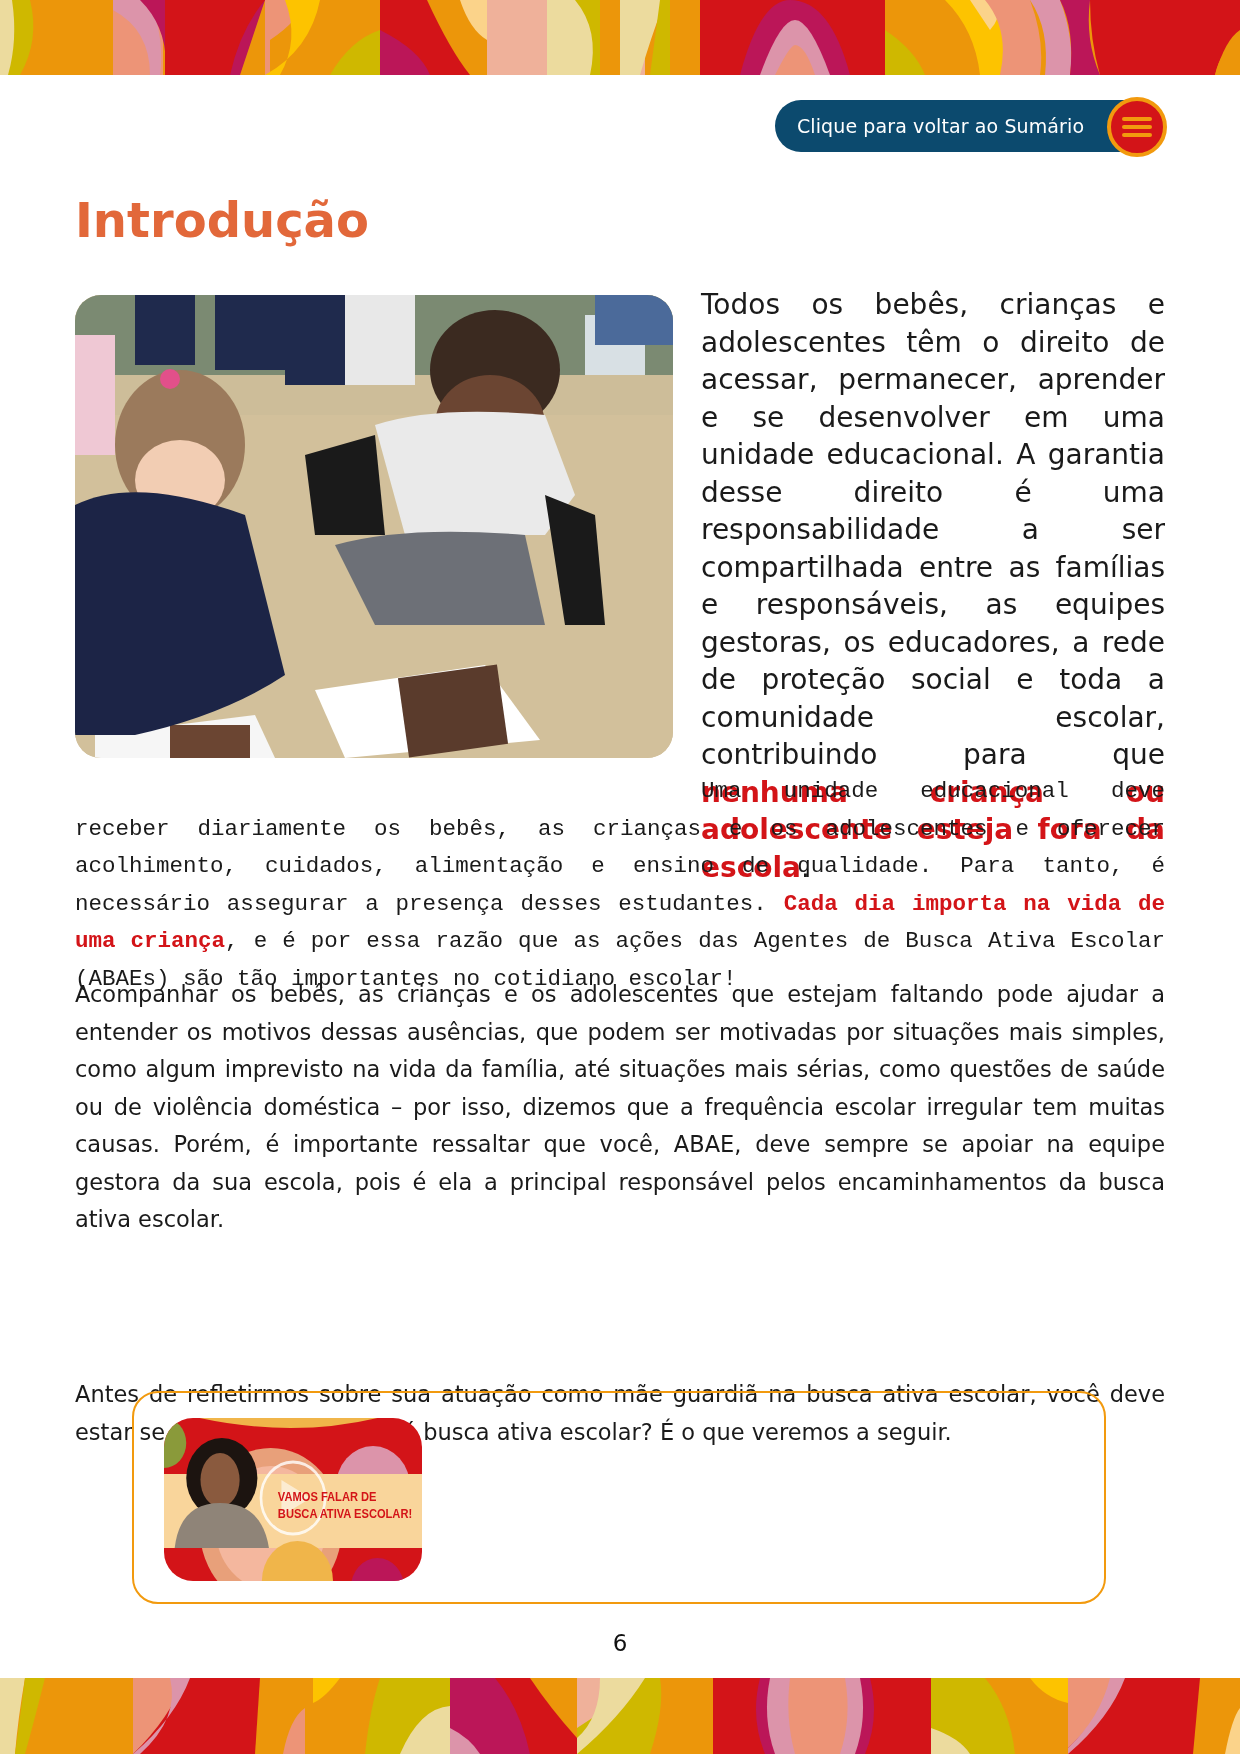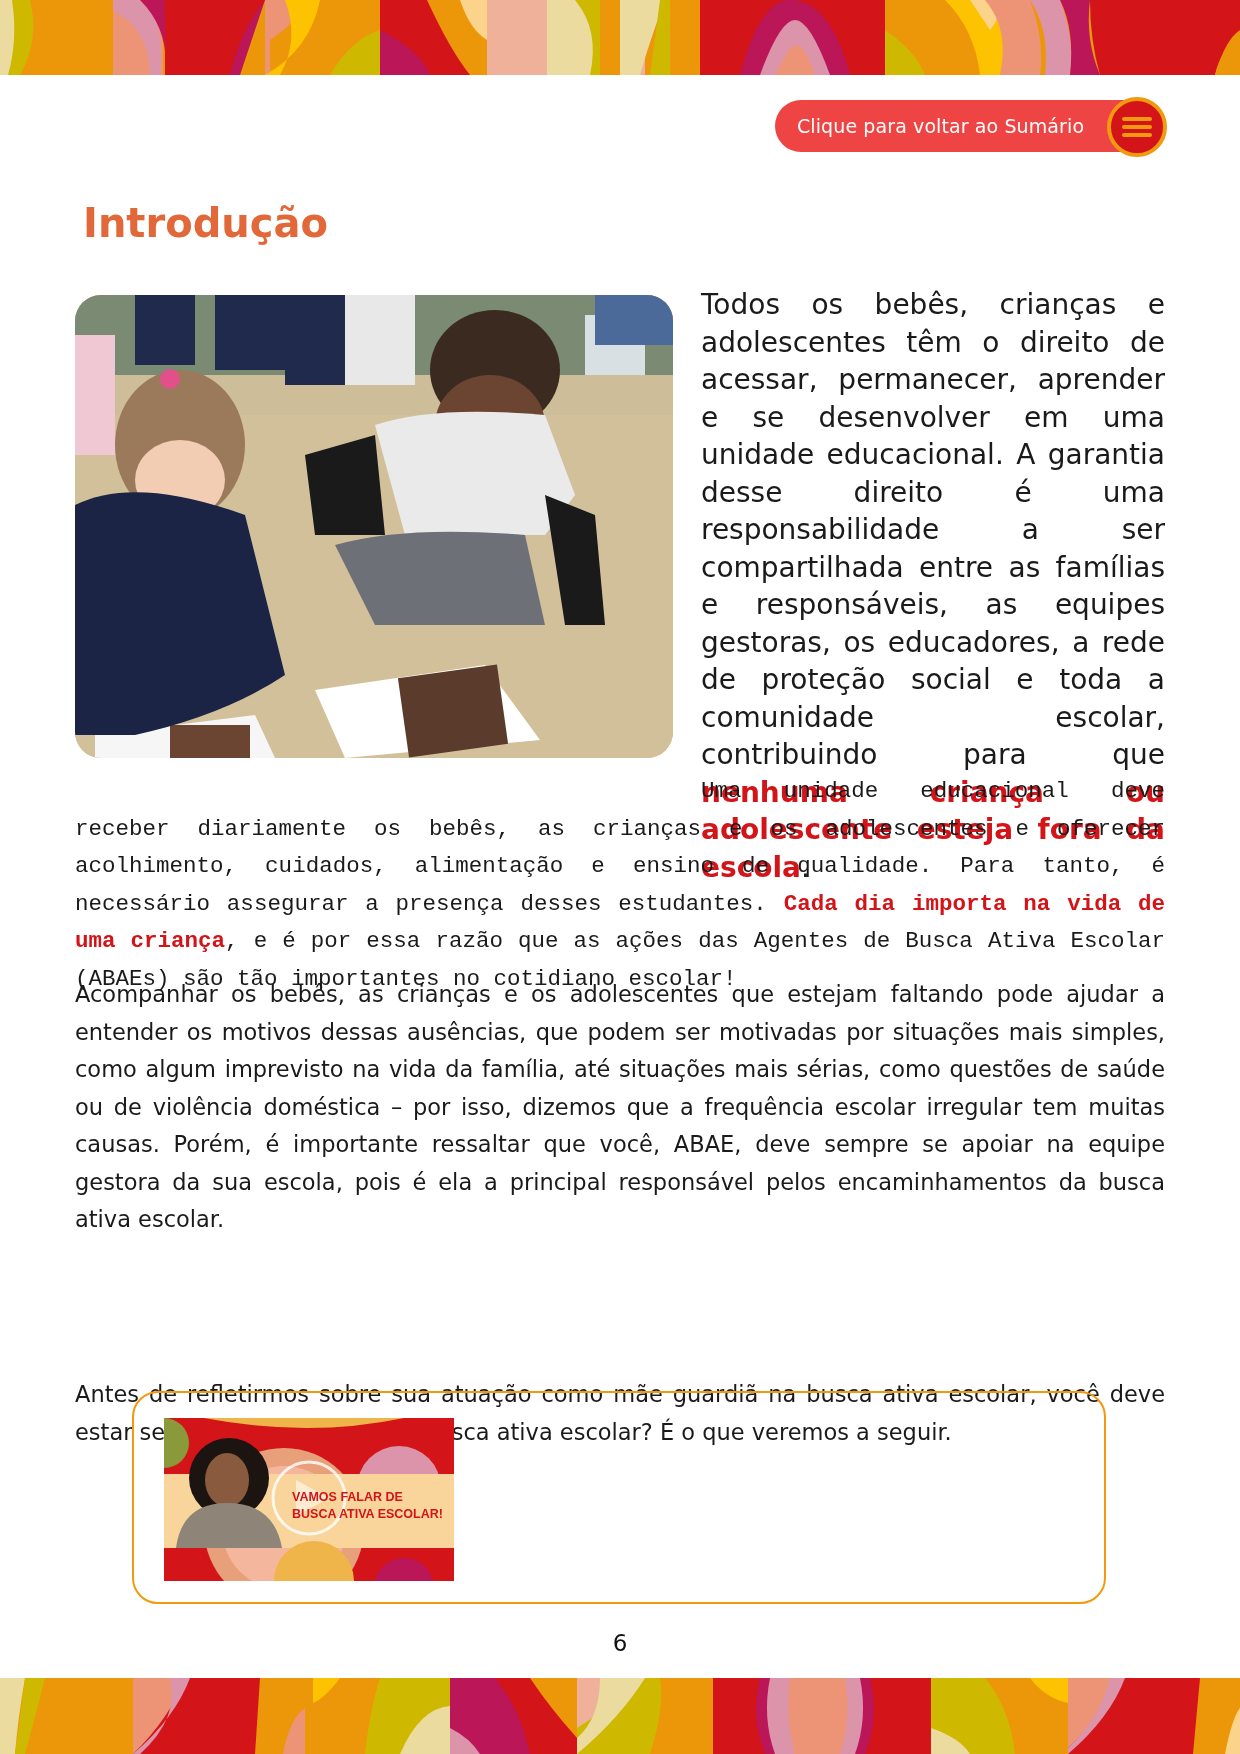--- a/index.html
+++ b/index.html
@@ -5,43 +5,43 @@
     html, body { margin:0; padding:0; }
     body { width:1240px; height:1754px; position:relative; background:#ffffff; overflow:hidden;
            font-family:"DejaVu Sans", sans-serif; color:#1a1a1a; }
 
     .band { position:absolute; left:0; width:1240px; overflow:hidden; }
     .band.top { top:0; height:75px; }
     .band.bottom { top:1678px; height:76px; }
     .band svg { display:block; width:1240px; height:100%; }
 
     .toc-btn { position:absolute; left:775px; top:100px; width:390px; height:52px; border-radius:26px;
-               background:#ef4444; color:#fff; display:flex; align-items:center; cursor:pointer; }
+               background:#0c4a6e; color:#fff; display:flex; align-items:center; cursor:pointer; }
     .toc-btn .label { margin-left:22px; font-size:19px; letter-spacing:0.1px; }
     .toc-btn .menu-icon { position:absolute; right:-2px; top:-3px; width:52px; height:52px; border-radius:50%;
                           background:#d31418; border:4px solid #f29a0e; display:flex; flex-direction:column;
                           align-items:center; justify-content:center; gap:4px; }
     .toc-btn .menu-icon span { display:block; width:30px; height:4px; background:#f29a0e; border-radius:2px; }
 
-    .title { position:absolute; left:75px; top:192px; margin:8px; font-size:40px; font-weight:bold; color:#e2683a; }
+    .title { position:absolute; left:75px; top:192px; margin:0; font-size:48px; font-weight:bold; color:#e2683a; }
 
     .photo { position:absolute; left:75px; top:295px; width:598px; height:463px; border-radius:26px; overflow:hidden;
              background:#cfbd98; }
     .photo svg { width:100%; height:100%; display:block; }
 
     .p { position:absolute; font-size:22.5px; line-height:37.5px; text-align:justify; margin:0; }
     .p1 { left:701px; top:286px; width:464px; font-size:28px; }
     .p2 { left:75px; top:773px; width:1090px; text-indent:626px; font-size:22.5px;font-family:Liberation Mono, monospace; }
     .p3 { left:75px; top:976px; width:1090px; }
     .p4 { left:75px; top:1376px; width:1090px; }
     .hl { color:#d31418; font-weight:bold; }
 
     .callout { position:absolute; left:132px; top:1391px; width:974px; height:213px; border:2.5px solid #f29a0e;
                border-radius:26px; box-sizing:border-box; }
-    .video-thumb { position:absolute; left:30px; top:25px; width:290px; height:163px; overflow:hidden; cursor:pointer; }
+    .video-thumb { position:absolute; left:30px; top:25px; width:258px; height:163px; overflow:hidden; cursor:pointer;border-radius:29px; }
     .video-thumb svg { width:100%; height:100%; display:block; }
     .callout-text { position:absolute; left:348px; top:50px; width:560px; font-size:23px; line-height:37.5px;
                     font-weight:bold; color:#222; margin:0; }
 
     .page-num { position:absolute; left:0; width:1240px; top:1630px; text-align:center; font-size:23px; color:#111; }
   </style>
 </head>
 <body>
 
 <div class="band top">

